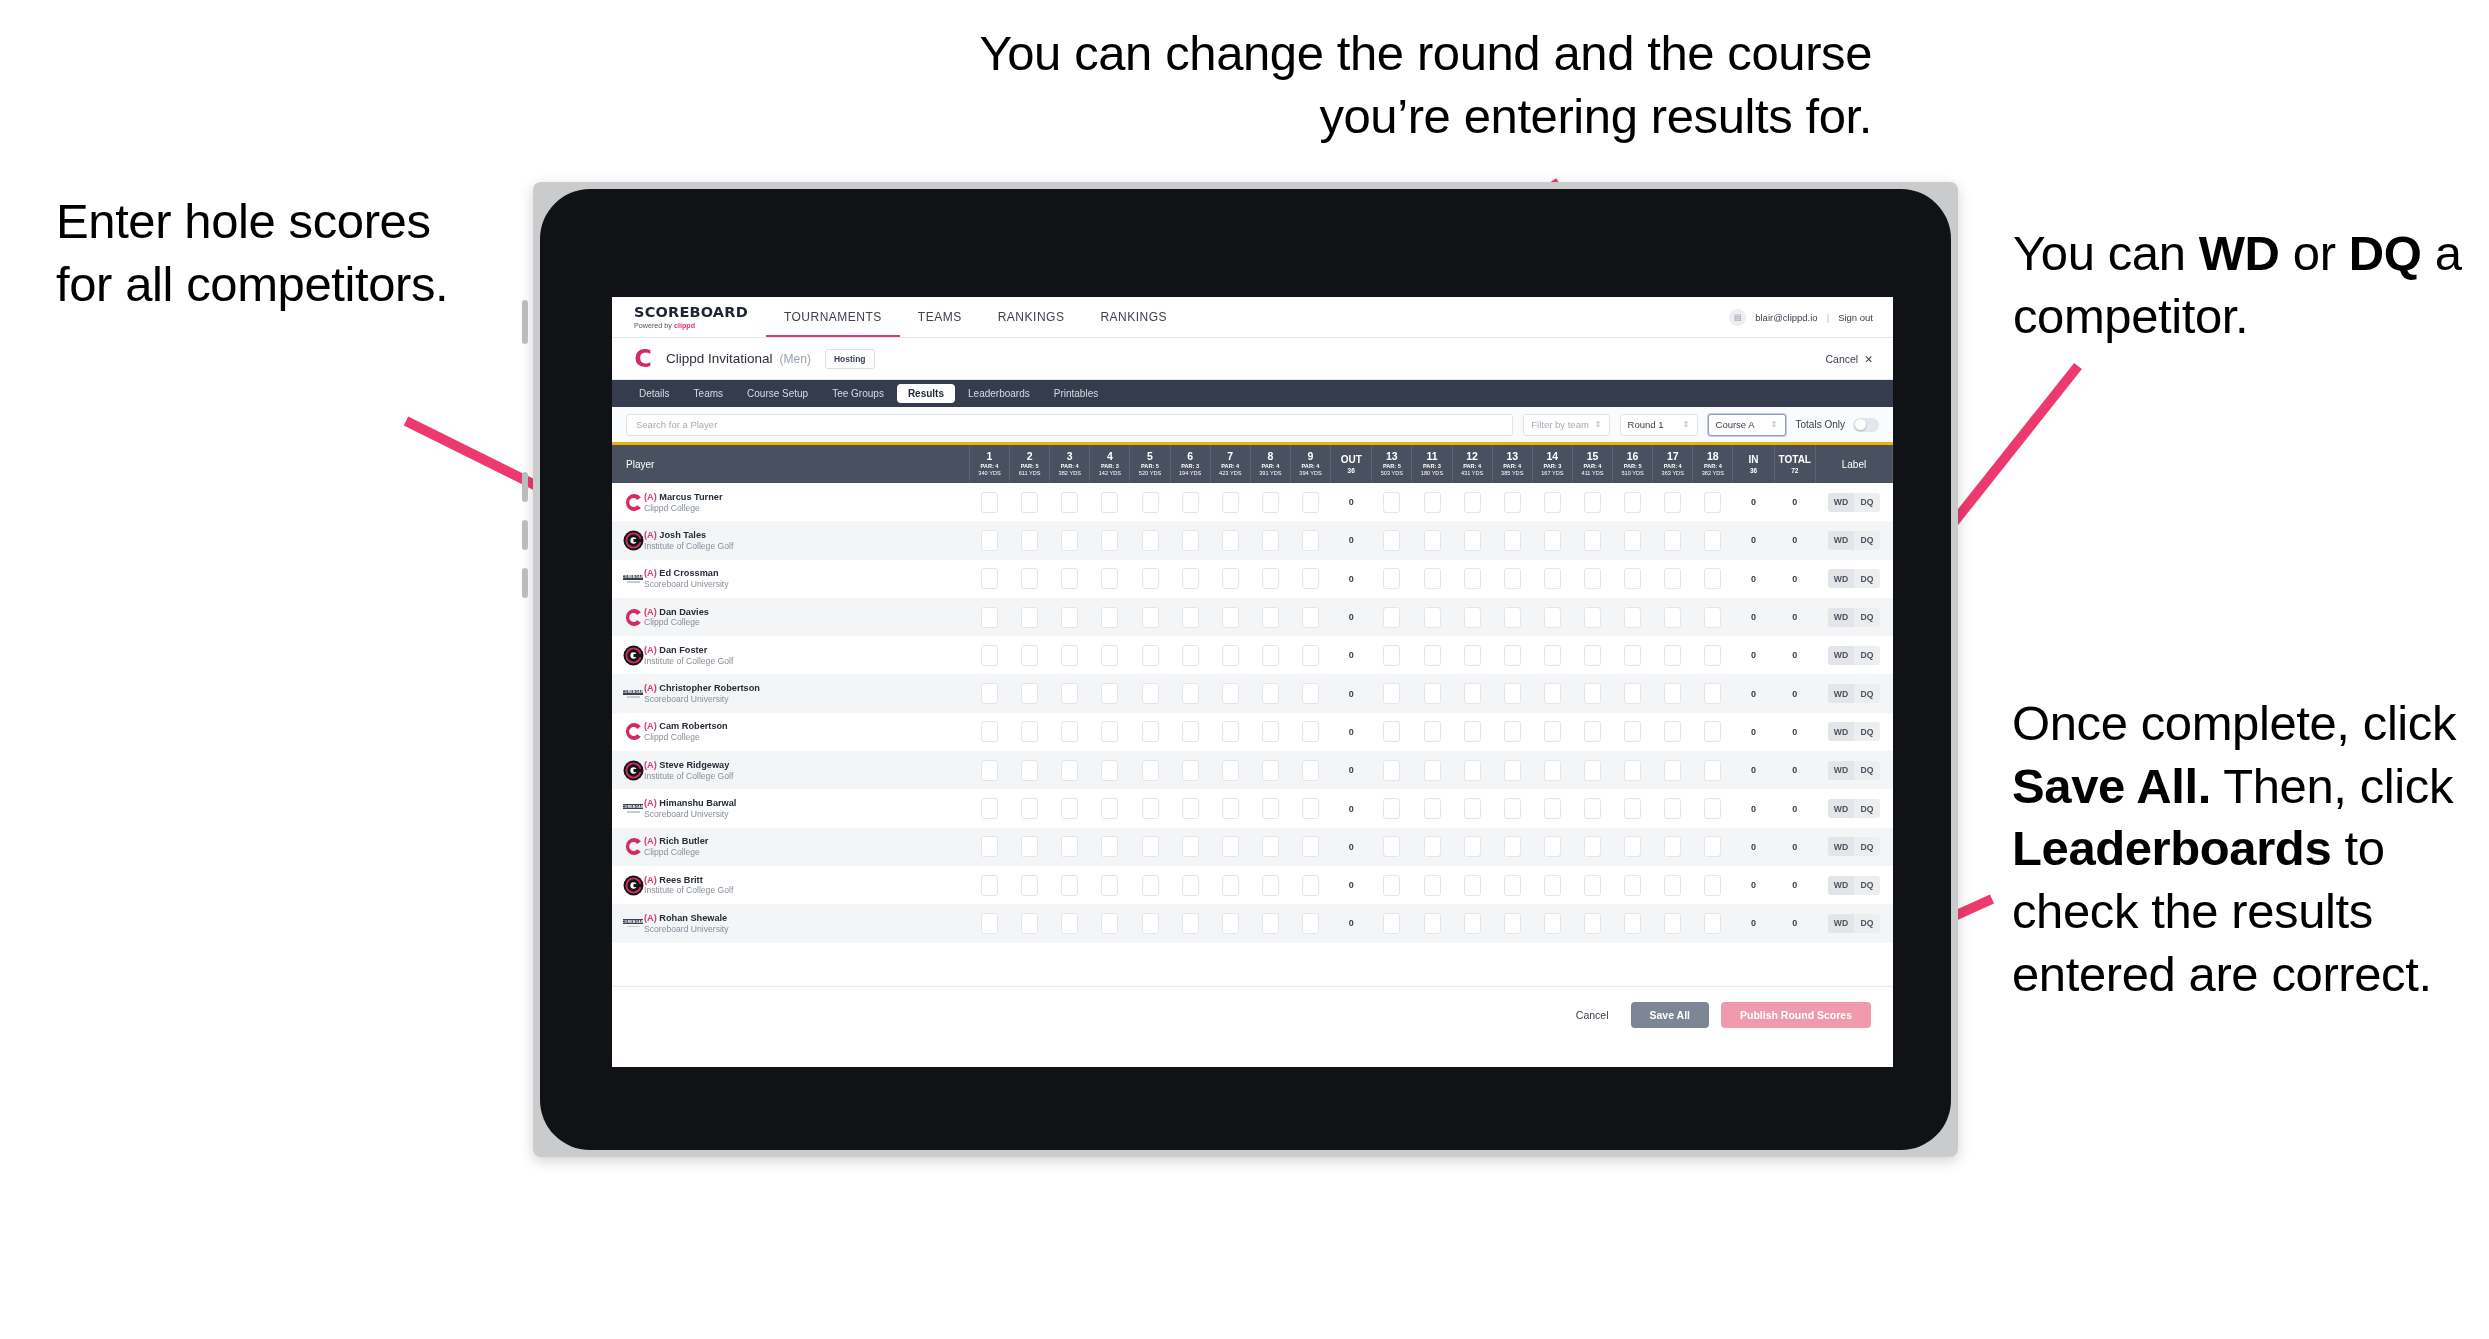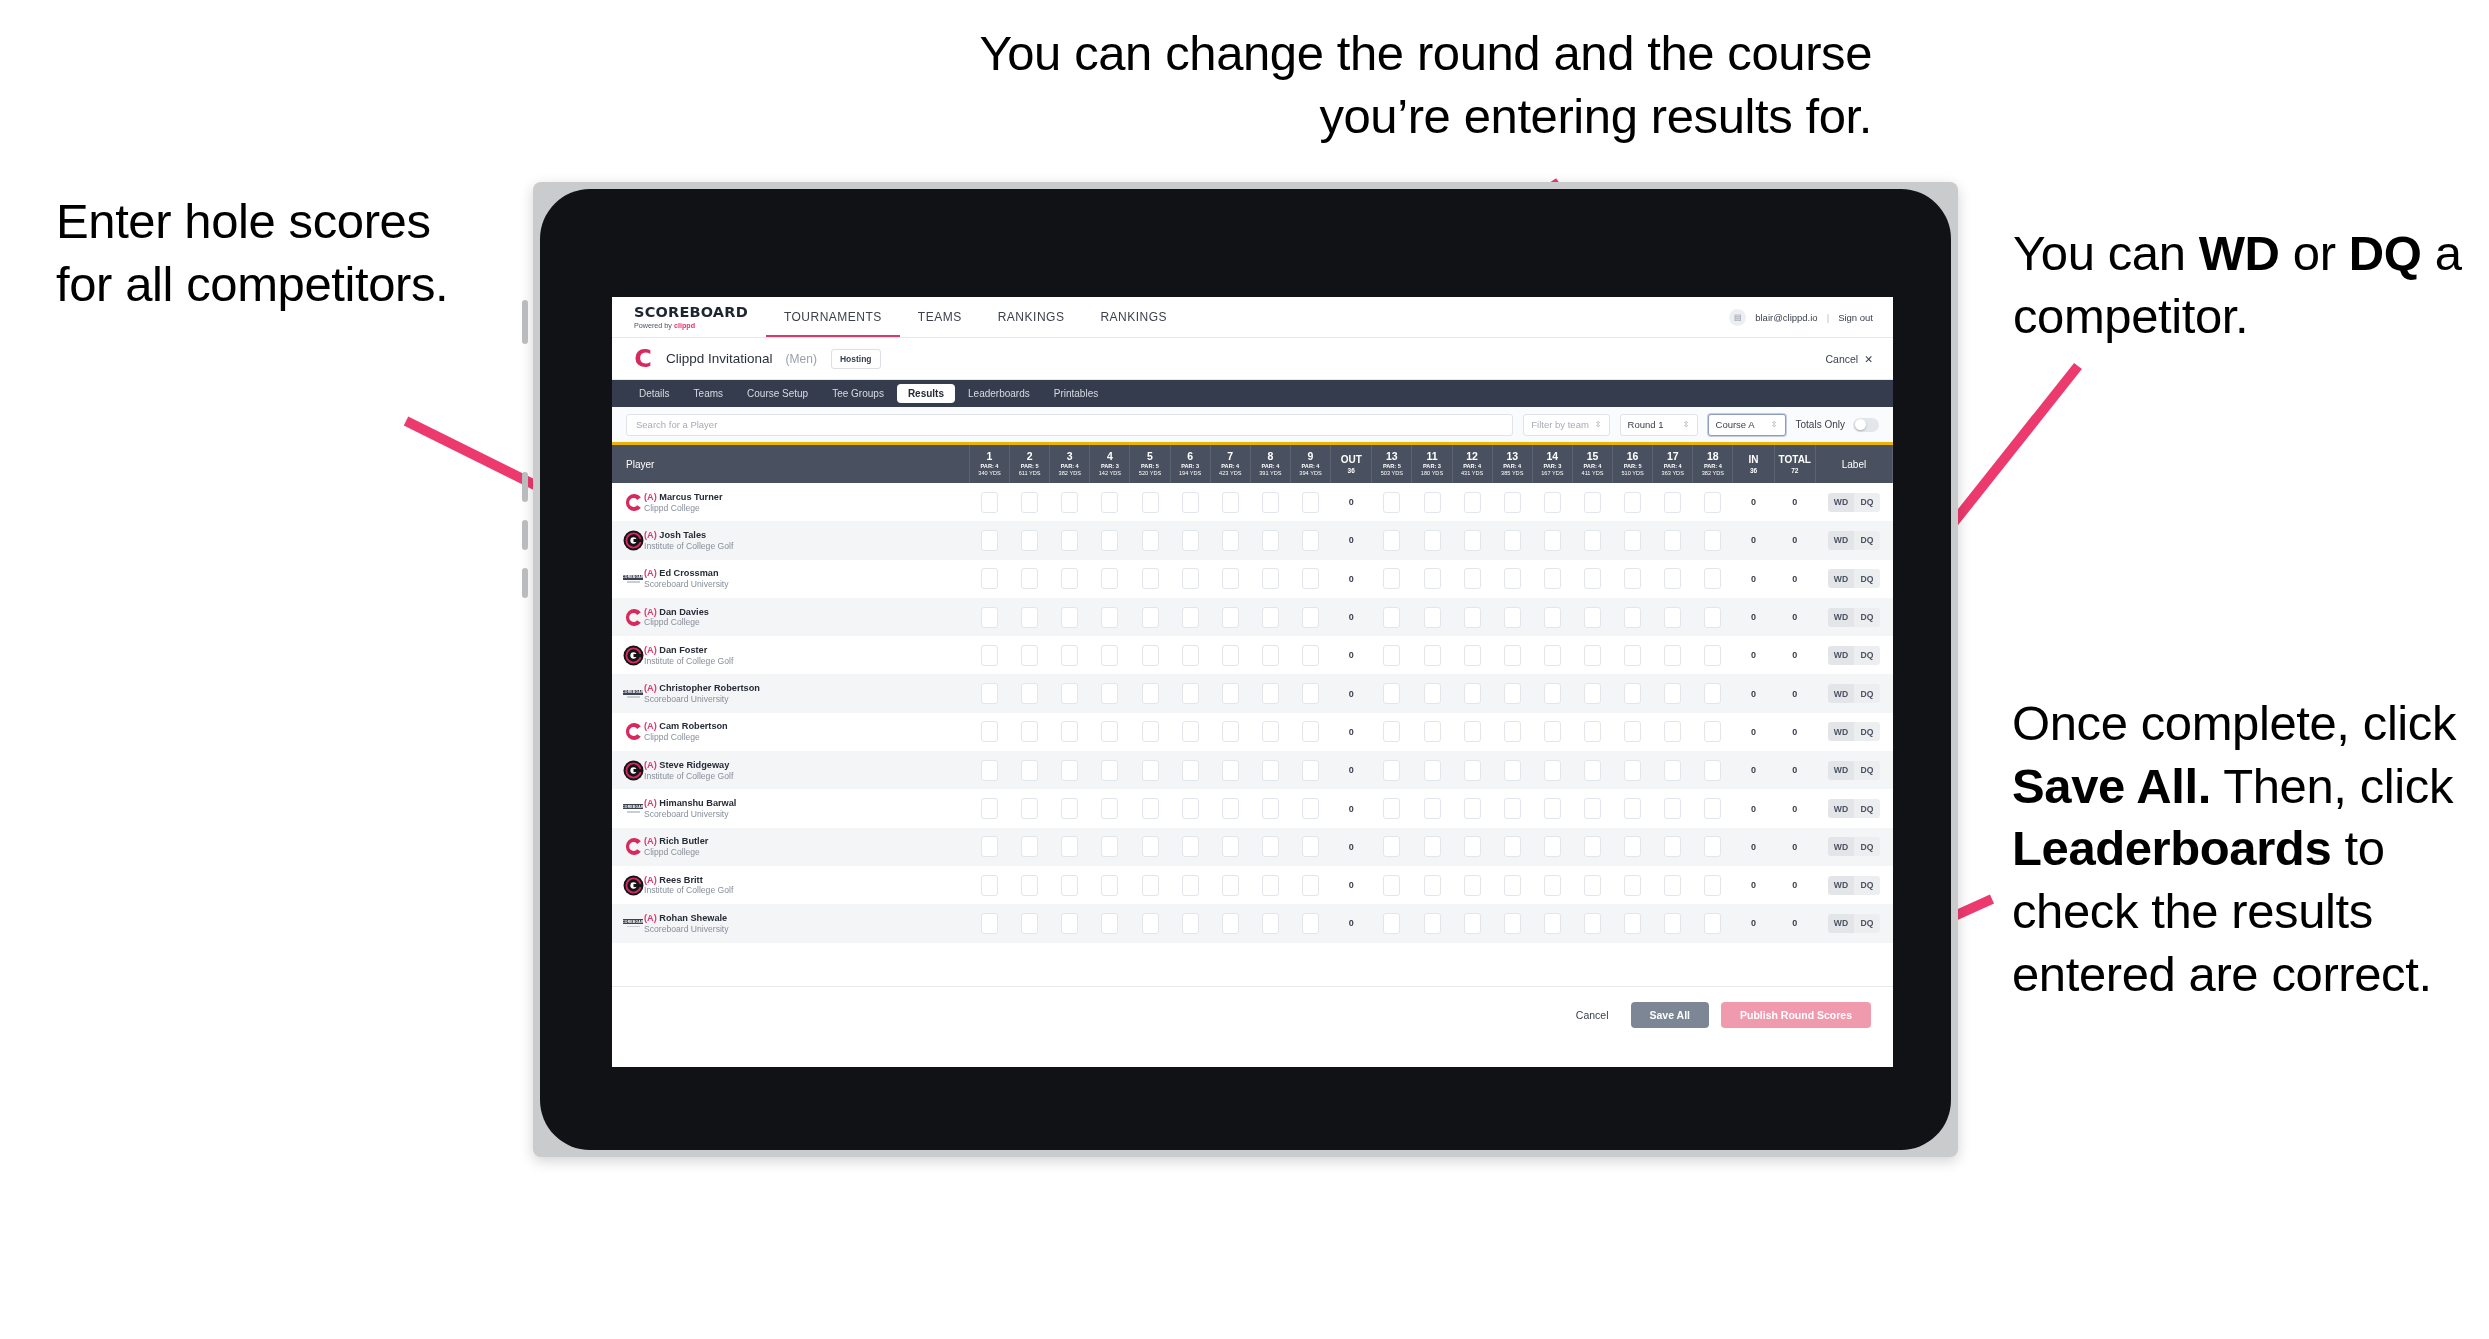--- a/index.html
+++ b/index.html
@@ -118,21 +118,21 @@
     display:flex; align-items:center; padding: 0 20px;
     position: relative;
   }
   .t-logo {
     width: 22px; height: 22px; margin-right: 12px;
     color: #d62a5e; font-weight: bold; font-size: 24px;
     font-family: "DejaVu Sans", sans-serif; line-height: 20px;
     display:flex; align-items:center; justify-content:center;
   }
   .t-title { font-size: 13.5px; color:#2b313c; }
-  .t-gender { font-size: 12px; color:#9aa0ab; margin-left: 13px; }
+  .t-gender { font-size: 12px; color:#9aa0ab; margin-left: 7px; }
   .t-chip {
     margin-left: 14px;
     border: 1px solid #dcdfe4; border-radius: 3px;
     font-size: 8.5px; font-weight: bold; color:#394050;
     padding: 4px 8px;
   }
   .t-cancel {
     margin-left:auto; font-size: 10.5px; color:#3b414d;
     display:flex; align-items:center; gap:6px; cursor:pointer;
   }

